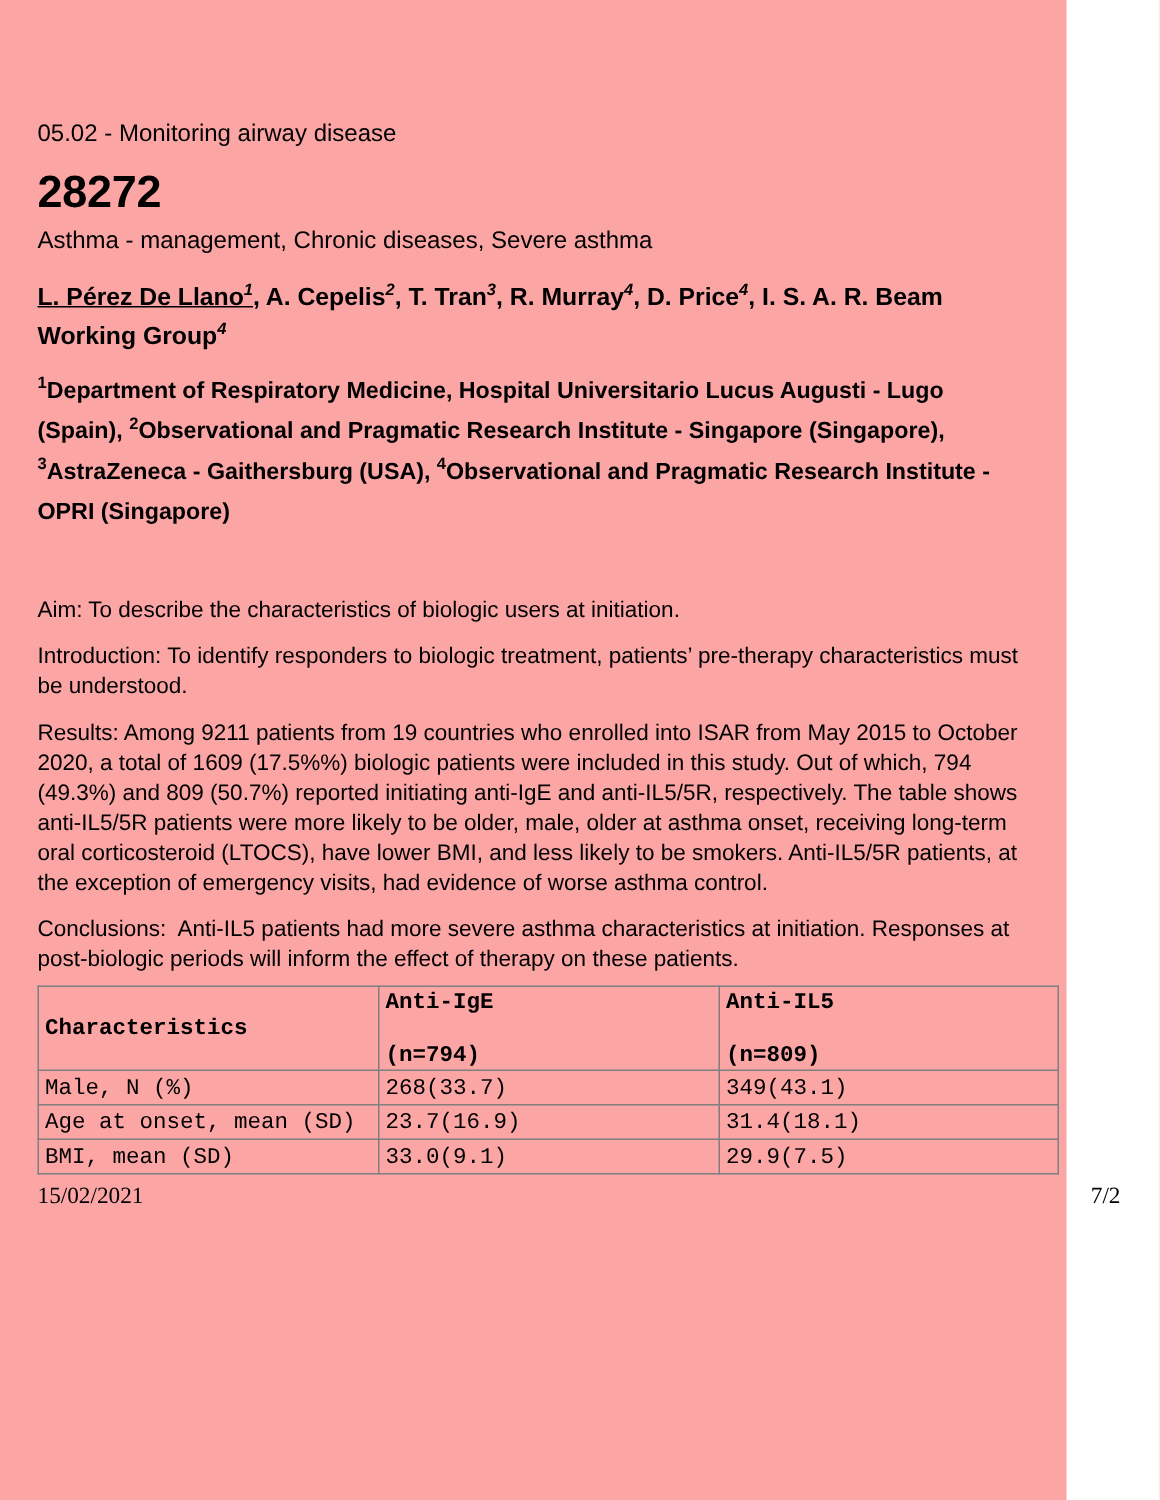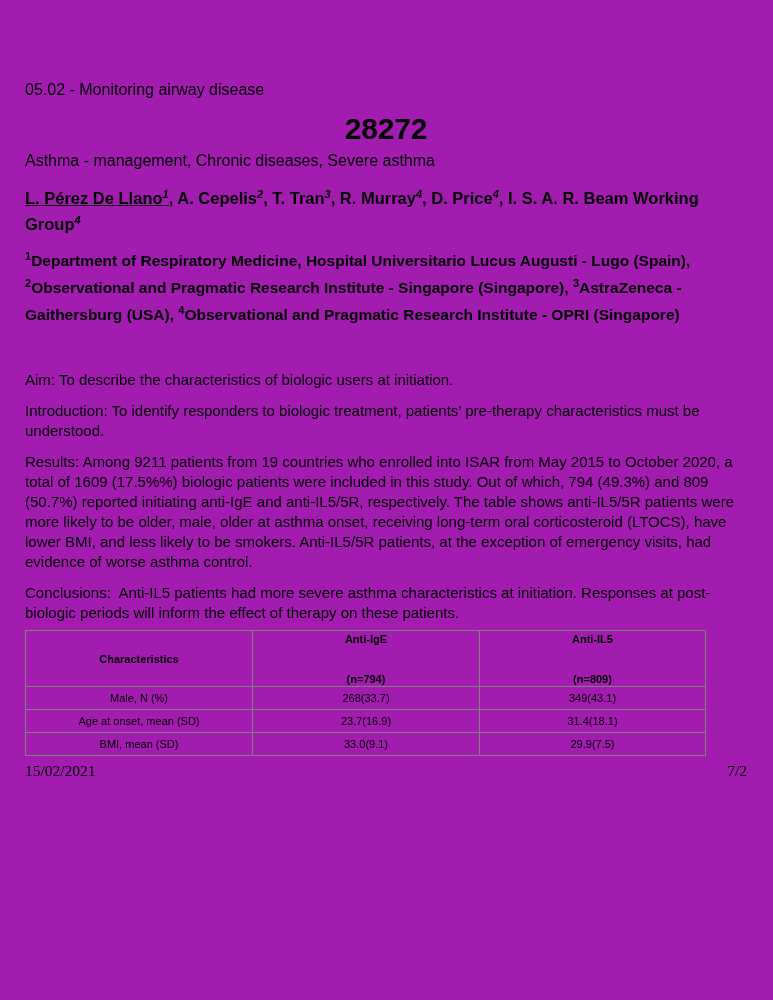--- a/index.html
+++ b/index.html
@@ -5,35 +5,34 @@
   * { margin: 0; padding: 0; box-sizing: border-box; }
   html, body { background: #ffffff; }
   body {
     width: 773px; height: 1000px;
     font-family: "Liberation Sans", "DejaVu Sans", sans-serif;
     color: #000000;
     overflow: hidden;
   }
   .page {
     position: relative;
-    width: 773px; height: 1000px;
+    width: 711px; height: 1000px;
     padding-left: 25px; padding-right: 26px;
-    background: #a21caf;
+    background: #fca5a5;
   }
   .section-code {
     padding-top: 80px;
     font-size: 16px; line-height: 19px;
     font-weight: 400;
   }
   .title-block {
     margin-top: 13px;
     font-size: 30px; line-height: 33px;
     font-weight: 700;
     letter-spacing: -0.2px;
-    text-align: center;
   }
   .keywords {
     margin-top: 6px;
     font-size: 16px; line-height: 20px;
     font-weight: 400;
   }
   .authors {
     margin-top: 14px;
     font-size: 16.5px; line-height: 26px;
     font-weight: 700;
@@ -67,24 +66,25 @@
     margin-top: 7px;
     border-collapse: collapse;
     table-layout: fixed;
     width: 680px;
   }
   table.char-table col.c1 { width: 227px; }
   table.char-table col.c2 { width: 227px; }
   table.char-table col.c3 { width: 226px; }
   table.char-table th, table.char-table td {
     border: 1px solid #7f7f7f;
-    font-size: 11px;
-    text-align: center;
+    font-size: 15px;
+    text-align: left;
     padding: 1px 4px;
     overflow: hidden;
+    font-family: Liberation Mono, monospace;
   }
   table.char-table th {
     font-weight: 700;
     height: 56px;
     vertical-align: middle;
   }
   table.char-table th .th-stack {
     display: flex;
     flex-direction: column;
     justify-content: space-between;

